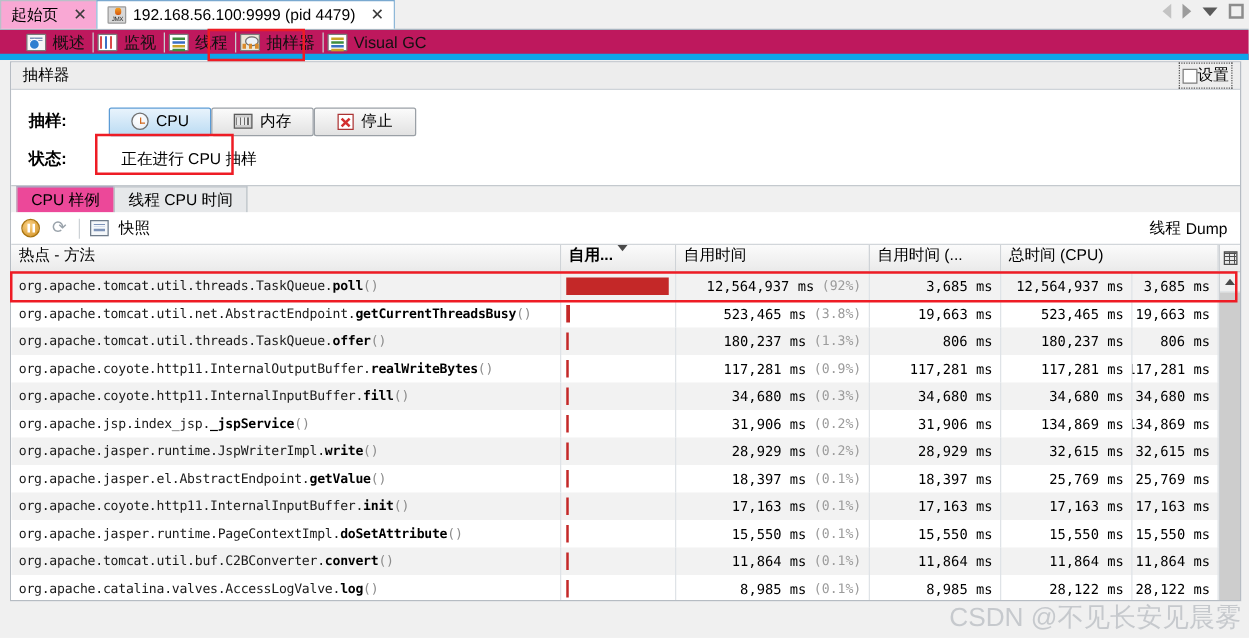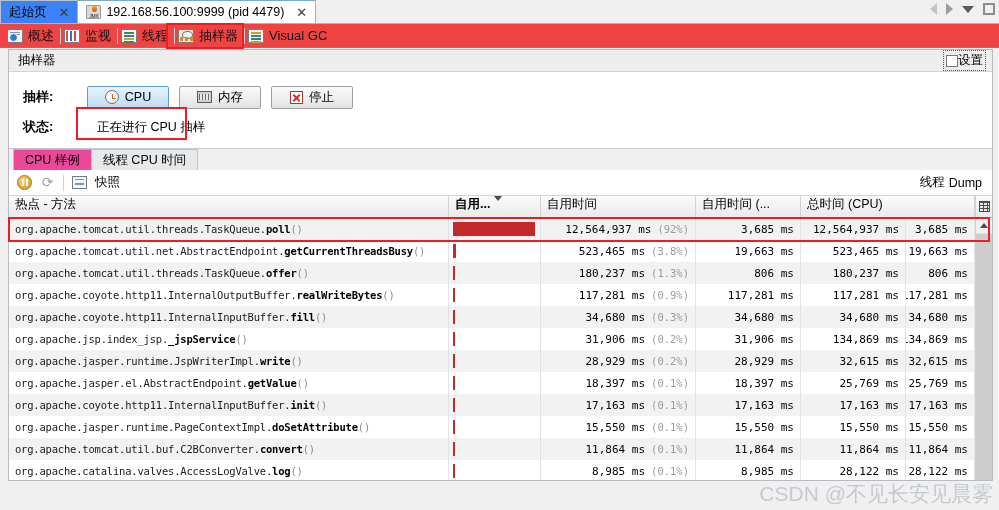--- a/index.html
+++ b/index.html
@@ -23,21 +23,21 @@
     display: flex;
     align-items: flex-end;
   }
   .wtab {
     height: 23px;
     display: flex; align-items: center; gap: 5px;
     padding: 0 6px 0 8px;
     font-size: 12.5px;
     border: 1px solid #b9c0c8;
     border-bottom: none;
-    background: #3b82f6;
+    background: #f9a8d4;
     margin-right: -1px;
     position: relative;
   }
   .wtab.active {
     background: #ffffff;
     border-color: #8fb8d8;
     border-top: 2px solid #7aa9d0;
     height: 24px;
     z-index: 3;
   }
@@ -66,24 +66,24 @@
   }
   .navarrow { width: 0; height: 0; }
   .navarrow.left  { border-top: 6px solid transparent; border-bottom: 6px solid transparent; border-right: 7px solid #c3c3c3; }
   .navarrow.right { border-top: 6px solid transparent; border-bottom: 6px solid transparent; border-left: 7px solid #9c9c9c; }
   .navdrop { width: 0; height: 0; border-left: 6px solid transparent; border-right: 6px solid transparent; border-top: 7px solid #5a5a5a; }
   .navsq { width: 12px; height: 12px; border: 2px solid #8c8c8c; }
 
   
   .apptoolbar {
     height: 24px;
-    background: #ef4444;
-    border-bottom: 1px solid #0ea5e9;
+    background: #be185d;
+    border-bottom: 5px solid #0ea5e9;
     display: flex; align-items: center;
-    padding-left: 4px;
+    padding-left: 18px;
     position: relative;
   }
   .tbtn {
     display: flex; align-items: center; gap: 5px;
     height: 22px; padding: 0 7px 0 3px;
     font-size: 13px; color: #111;
     position: relative;
   }
   .tbtn .sep { position: absolute; right: 0; top: 3px; bottom: 3px; width: 1px; background: #c8ccd0; }
   .tbtn.sel {}
@@ -165,21 +165,21 @@
   }
   .panel-head .chk { display: flex; align-items: center; gap: 0; outline: 1px dotted #555; padding: 1px 2px; }
   .chkbox { width: 12px; height: 12px; border: 1px solid #7a7a7a; background: #fff; }
 
   .sampler-ctrl { padding: 10px 0 6px 0; background: #fff; }
   .ctrl-row { display: flex; align-items: center; height: 30px; }
   .ctrl-lbl {
     width: 78px; padding-left: 14px; font-weight: bold; font-size: 13px;
     font-family: "Liberation Sans", sans-serif;
   }
-  .btnrow { display: flex; align-items: center; gap: 10px; }
+  .btnrow { display: flex; align-items: center; }
   .jbtn {
     display: flex; align-items: center; justify-content: center; gap: 6px;
     height: 23px; min-width: 82px; padding: 0 12px;
     border: 1px solid #9aa0a6; border-radius: 2px;
     background: linear-gradient(#fbfbfb,#e2e2e2);
     font-size: 12px; font-family: "DejaVu Sans Mono", monospace;
   }
   .jbtn.active {
     border-color: #5b9bd5;
     background: linear-gradient(#e8f3fc,#bcdcf3);

